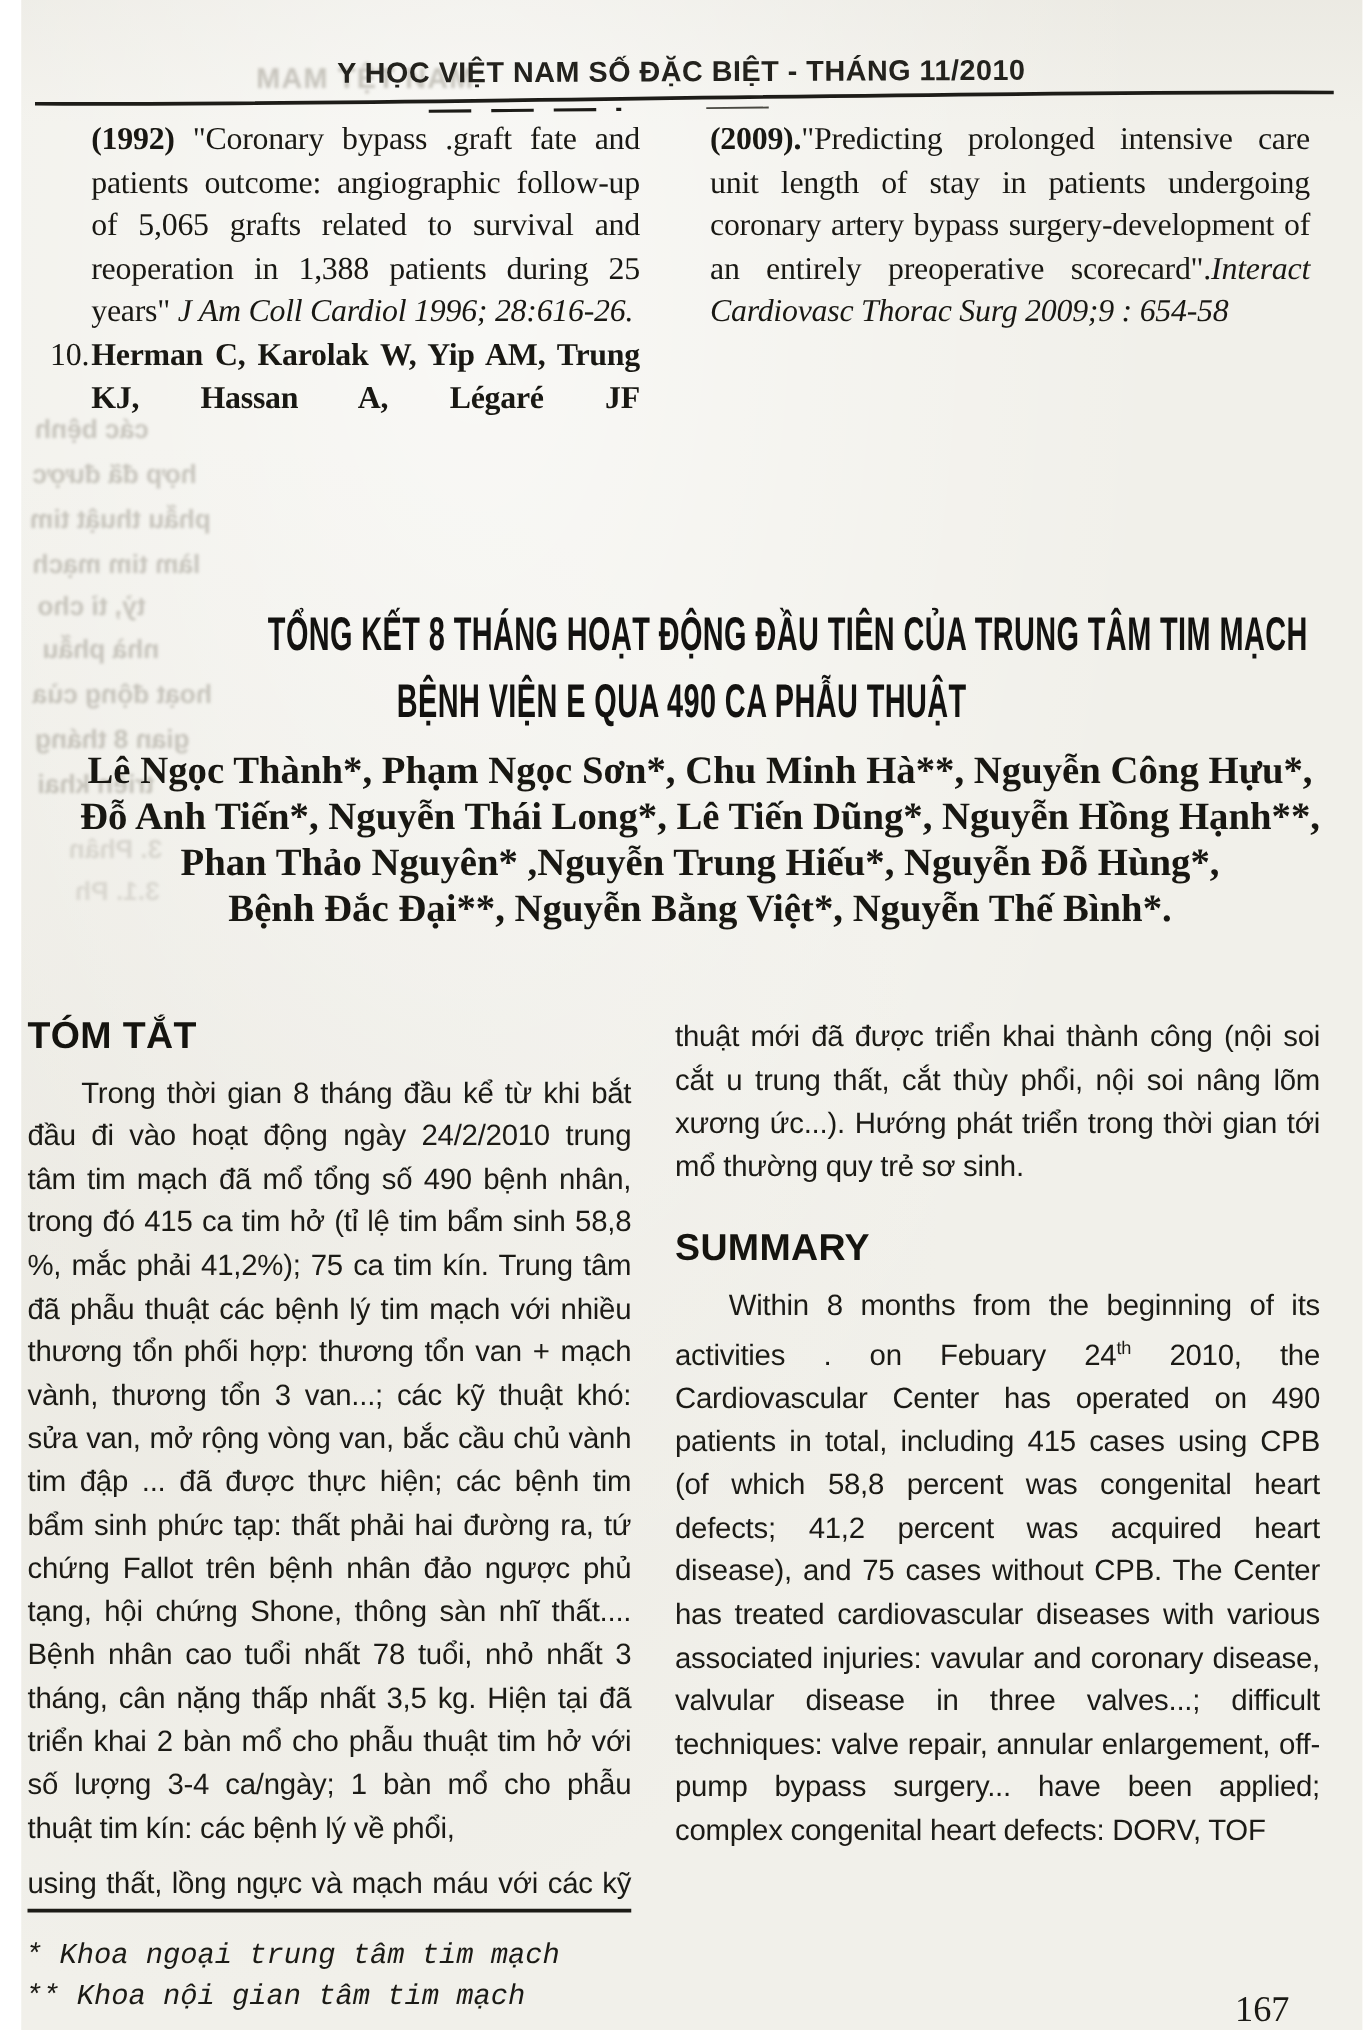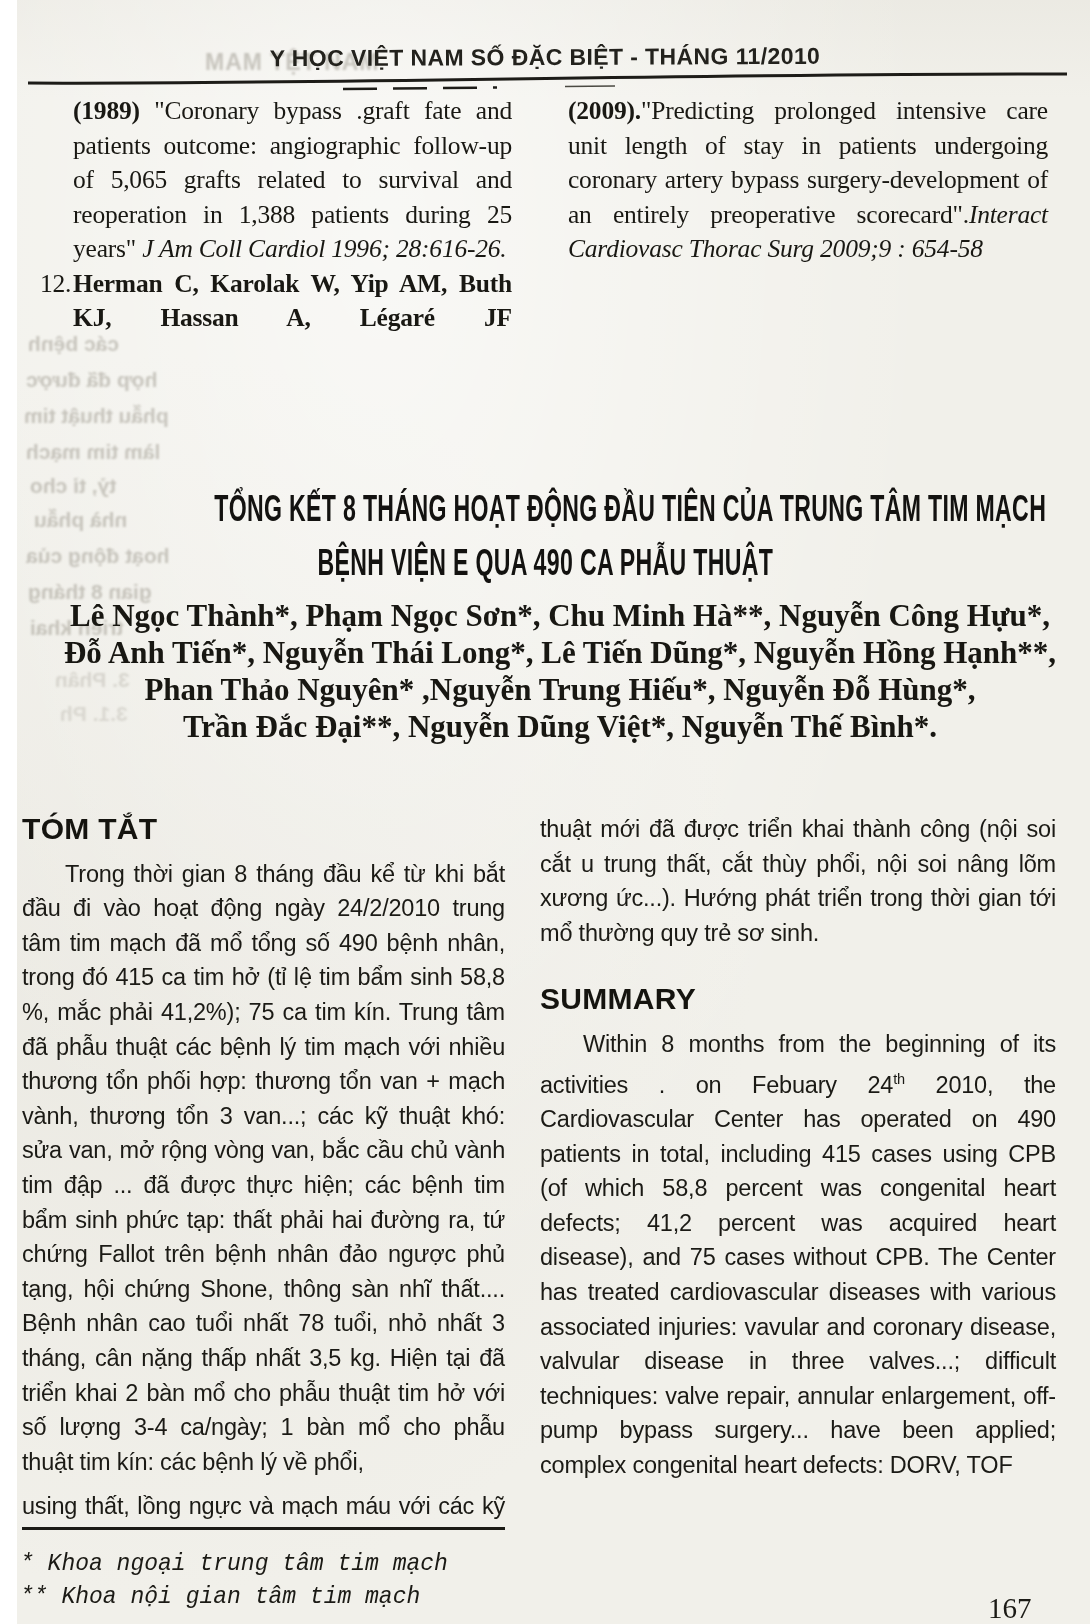--- a/index.html
+++ b/index.html
@@ -146,44 +146,44 @@
 
   <div class="journal-header">Y HỌC VIỆT NAM SỐ ĐẶC BIỆT - THÁNG 11/2010</div>
   <svg class="header-rule" width="1045" height="34">
     <path d="M3,23 C260,25 700,13 1042,14" stroke="#1d1c18" stroke-width="3" fill="none"></path>
     <path d="M318,29 L472,27.5" stroke="#1d1c18" stroke-width="2.5" stroke-dasharray="34 16" fill="none"></path>
     <path d="M540,26.5 L590,26" stroke="#4a4942" stroke-width="1.5" fill="none"></path>
   </svg>
 
   <div class="refs refs-left">
     <div class="ref-cont">
-      <span class="b">(1989)</span><span> "Coronary bypass .graft fate and patients outcome: angiographic follow-up of 5,065 grafts related to survival and reoperation in 1,388 patients during 25 years" </span><span class="i">J Am Coll Cardiol 1996; 28:616-26.</span>
+      <span class="b">(1992)</span><span> "Coronary bypass .graft fate and patients outcome: angiographic follow-up of 5,065 grafts related to survival and reoperation in 1,388 patients during 25 years" </span><span class="i">J Am Coll Cardiol 1996; 28:616-26.</span>
     </div>
     <div class="ref-item">
-      <span class="ref-num">12.</span>
-      <span class="ref-authors">Herman C, Karolak W, Yip AM, Buth KJ, Hassan A, Légaré JF</span>
+      <span class="ref-num">10.</span>
+      <span class="ref-authors">Herman C, Karolak W, Yip AM, Trung KJ, Hassan A, Légaré JF</span>
     </div>
   </div>
 
   <div class="refs refs-right">
     <div>
       <span class="b">(2009).</span><span>"Predicting prolonged intensive care unit length of stay in patients undergoing coronary artery bypass surgery-development of an entirely preoperative scorecard".</span><span class="i">Interact Cardiovasc Thorac Surg 2009;9 : 654-58</span>
     </div>
   </div>
 
   <div class="article-title">
     <span class="title-line"><span>TỔNG KẾT 8 THÁNG HOẠT ĐỘNG ĐẦU TIÊN CỦA TRUNG TÂM TIM MẠCH</span></span>
     <span class="title-line"><span>BỆNH VIỆN E QUA 490 CA PHẪU THUẬT</span></span>
   </div>
 
   <div class="authors">
     <div>Lê Ngọc Thành*, Phạm Ngọc Sơn*, Chu Minh Hà**, Nguyễn Công Hựu*,</div>
     <div>Đỗ Anh Tiến*, Nguyễn Thái Long*, Lê Tiến Dũng*, Nguyễn Hồng Hạnh**,</div>
     <div>Phan Thảo Nguyên* ,Nguyễn Trung Hiếu*, Nguyễn Đỗ Hùng*,</div>
-    <div>Trần Đắc Đại**, Nguyễn Dũng Việt*, Nguyễn Thế Bình*.</div>
+    <div>Bệnh Đắc Đại**, Nguyễn Bằng Việt*, Nguyễn Thế Bình*.</div>
   </div>
 
   <div class="col col-left">
     <div class="sec-heading">TÓM TẮT</div>
     <p class="indent">Trong thời gian 8 tháng đầu kể từ khi bắt đầu đi vào hoạt động ngày 24/2/2010 trung tâm tim mạch đã mổ tổng số 490 bệnh nhân, trong đó 415 ca tim hở (tỉ lệ tim bẩm sinh 58,8 %, mắc phải 41,2%); 75 ca tim kín. Trung tâm đã phẫu thuật các bệnh lý tim mạch với nhiều thương tổn phối hợp: thương tổn van + mạch vành, thương tổn 3 van...; các kỹ thuật khó: sửa van, mở rộng vòng van, bắc cầu chủ vành tim đập ... đã được thực hiện; các bệnh tim bẩm sinh phức tạp: thất phải hai đường ra, tứ chứng Fallot trên bệnh nhân đảo ngược phủ tạng, hội chứng Shone, thông sàn nhĩ thất.... Bệnh nhân cao tuổi nhất 78 tuổi, nhỏ nhất 3 tháng, cân nặng thấp nhất 3,5 kg. Hiện tại đã triển khai 2 bàn mổ cho phẫu thuật tim hở với số lượng 3-4 ca/ngày; 1 bàn mổ cho phẫu thuật tim kín: các bệnh lý về phổi,</p>
     <p class="last-line">using thất, lồng ngực và mạch máu với các kỹ</p>
   </div>
 
   <div class="col col-right">
     <p style="margin-top:0;">thuật mới đã được triển khai thành công (nội soi cắt u trung thất, cắt thùy phổi, nội soi nâng lõm xương ức...). Hướng phát triển trong thời gian tới mổ thường quy trẻ sơ sinh.</p>

